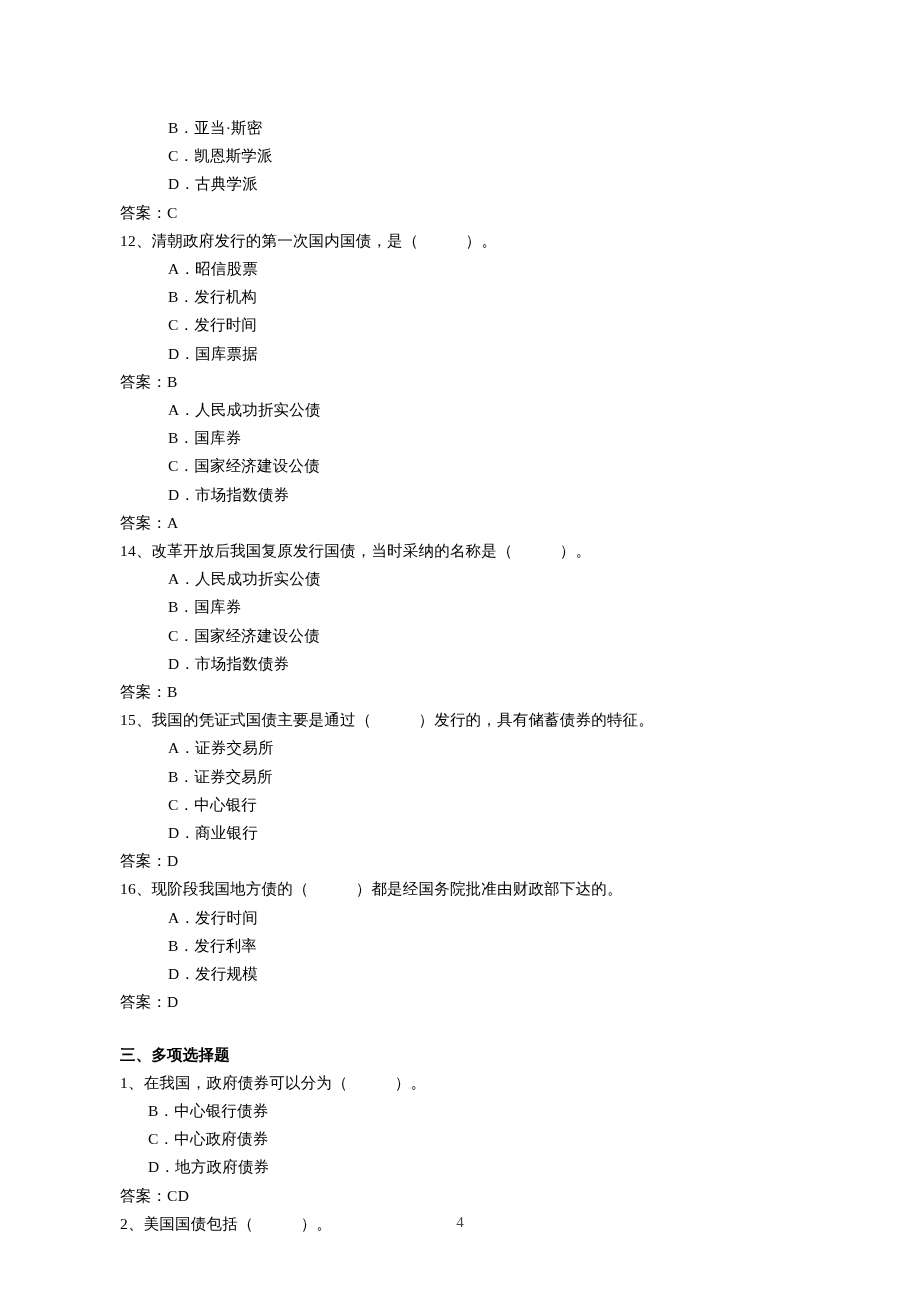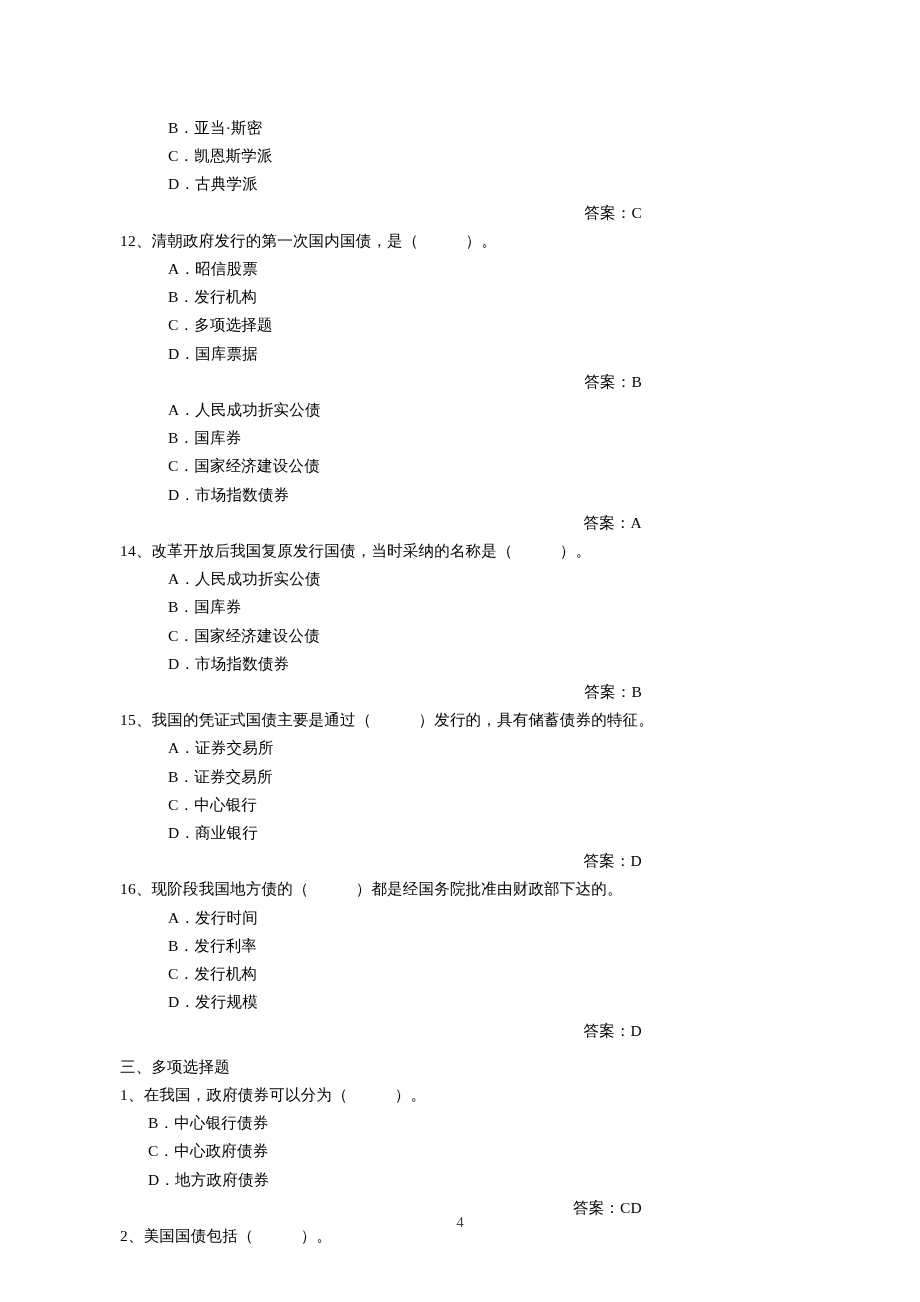--- a/index.html
+++ b/index.html
@@ -14,22 +14,22 @@
   .page {
     width: 762px;
     height: 1302px;
     box-sizing: border-box;
     padding: 114px 120px 40px 120px;
     position: relative;
   }
   .line { white-space: pre; letter-spacing: 0.2px; }
   .indent2 { padding-left: 48px; }
   .indent1 { padding-left: 28px; }
-  .answer { padding-left: 0; text-align: right; }
-  .section-gap { margin-top: 8px; }
+  .answer { padding-left: 0; }
+  .section-gap { margin-top: 24px; font-weight: bold; }
   .page-num {
     position: absolute;
     bottom: 66px;
     left: 0;
     width: 920px;
     text-align: center;
     font-family: "Times New Roman", serif;
     font-size: 15px;
     color: #444;
   }
@@ -40,21 +40,21 @@
 <div class="page">
 
   <div class="line indent2">B．亚当·斯密</div>
   <div class="line indent2">C．凯恩斯学派</div>
   <div class="line indent2">D．古典学派</div>
   <div class="line answer">答案：C</div>
 
   <div class="line">12、清朝政府发行的第一次国内国债，是（　　　）。</div>
   <div class="line indent2">A．昭信股票</div>
   <div class="line indent2">B．发行机构</div>
-  <div class="line indent2">C．多项选择题</div>
+  <div class="line indent2">C．发行时间</div>
   <div class="line indent2">D．国库票据</div>
   <div class="line answer">答案：B</div>
 
   <div class="line indent2">A．人民成功折实公债</div>
   <div class="line indent2">B．国库券</div>
   <div class="line indent2">C．国家经济建设公债</div>
   <div class="line indent2">D．市场指数债券</div>
   <div class="line answer">答案：A</div>
 
   <div class="line">14、改革开放后我国复原发行国债，当时采纳的名称是（　　　）。</div>
@@ -67,21 +67,20 @@
   <div class="line">15、我国的凭证式国债主要是通过（　　　）发行的，具有储蓄债券的特征。</div>
   <div class="line indent2">A．证券交易所</div>
   <div class="line indent2">B．证券交易所</div>
   <div class="line indent2">C．中心银行</div>
   <div class="line indent2">D．商业银行</div>
   <div class="line answer">答案：D</div>
 
   <div class="line">16、现阶段我国地方债的（　　　）都是经国务院批准由财政部下达的。</div>
   <div class="line indent2">A．发行时间</div>
   <div class="line indent2">B．发行利率</div>
-  <div class="line indent2">C．发行机构</div>
   <div class="line indent2">D．发行规模</div>
   <div class="line answer">答案：D</div>
 
   <div class="line section-gap">三、多项选择题</div>
 
   <div class="line">1、在我国，政府债券可以分为（　　　）。</div>
   <div class="line indent1">B．中心银行债券</div>
   <div class="line indent1">C．中心政府债券</div>
   <div class="line indent1">D．地方政府债券</div>
   <div class="line answer">答案：CD</div>

